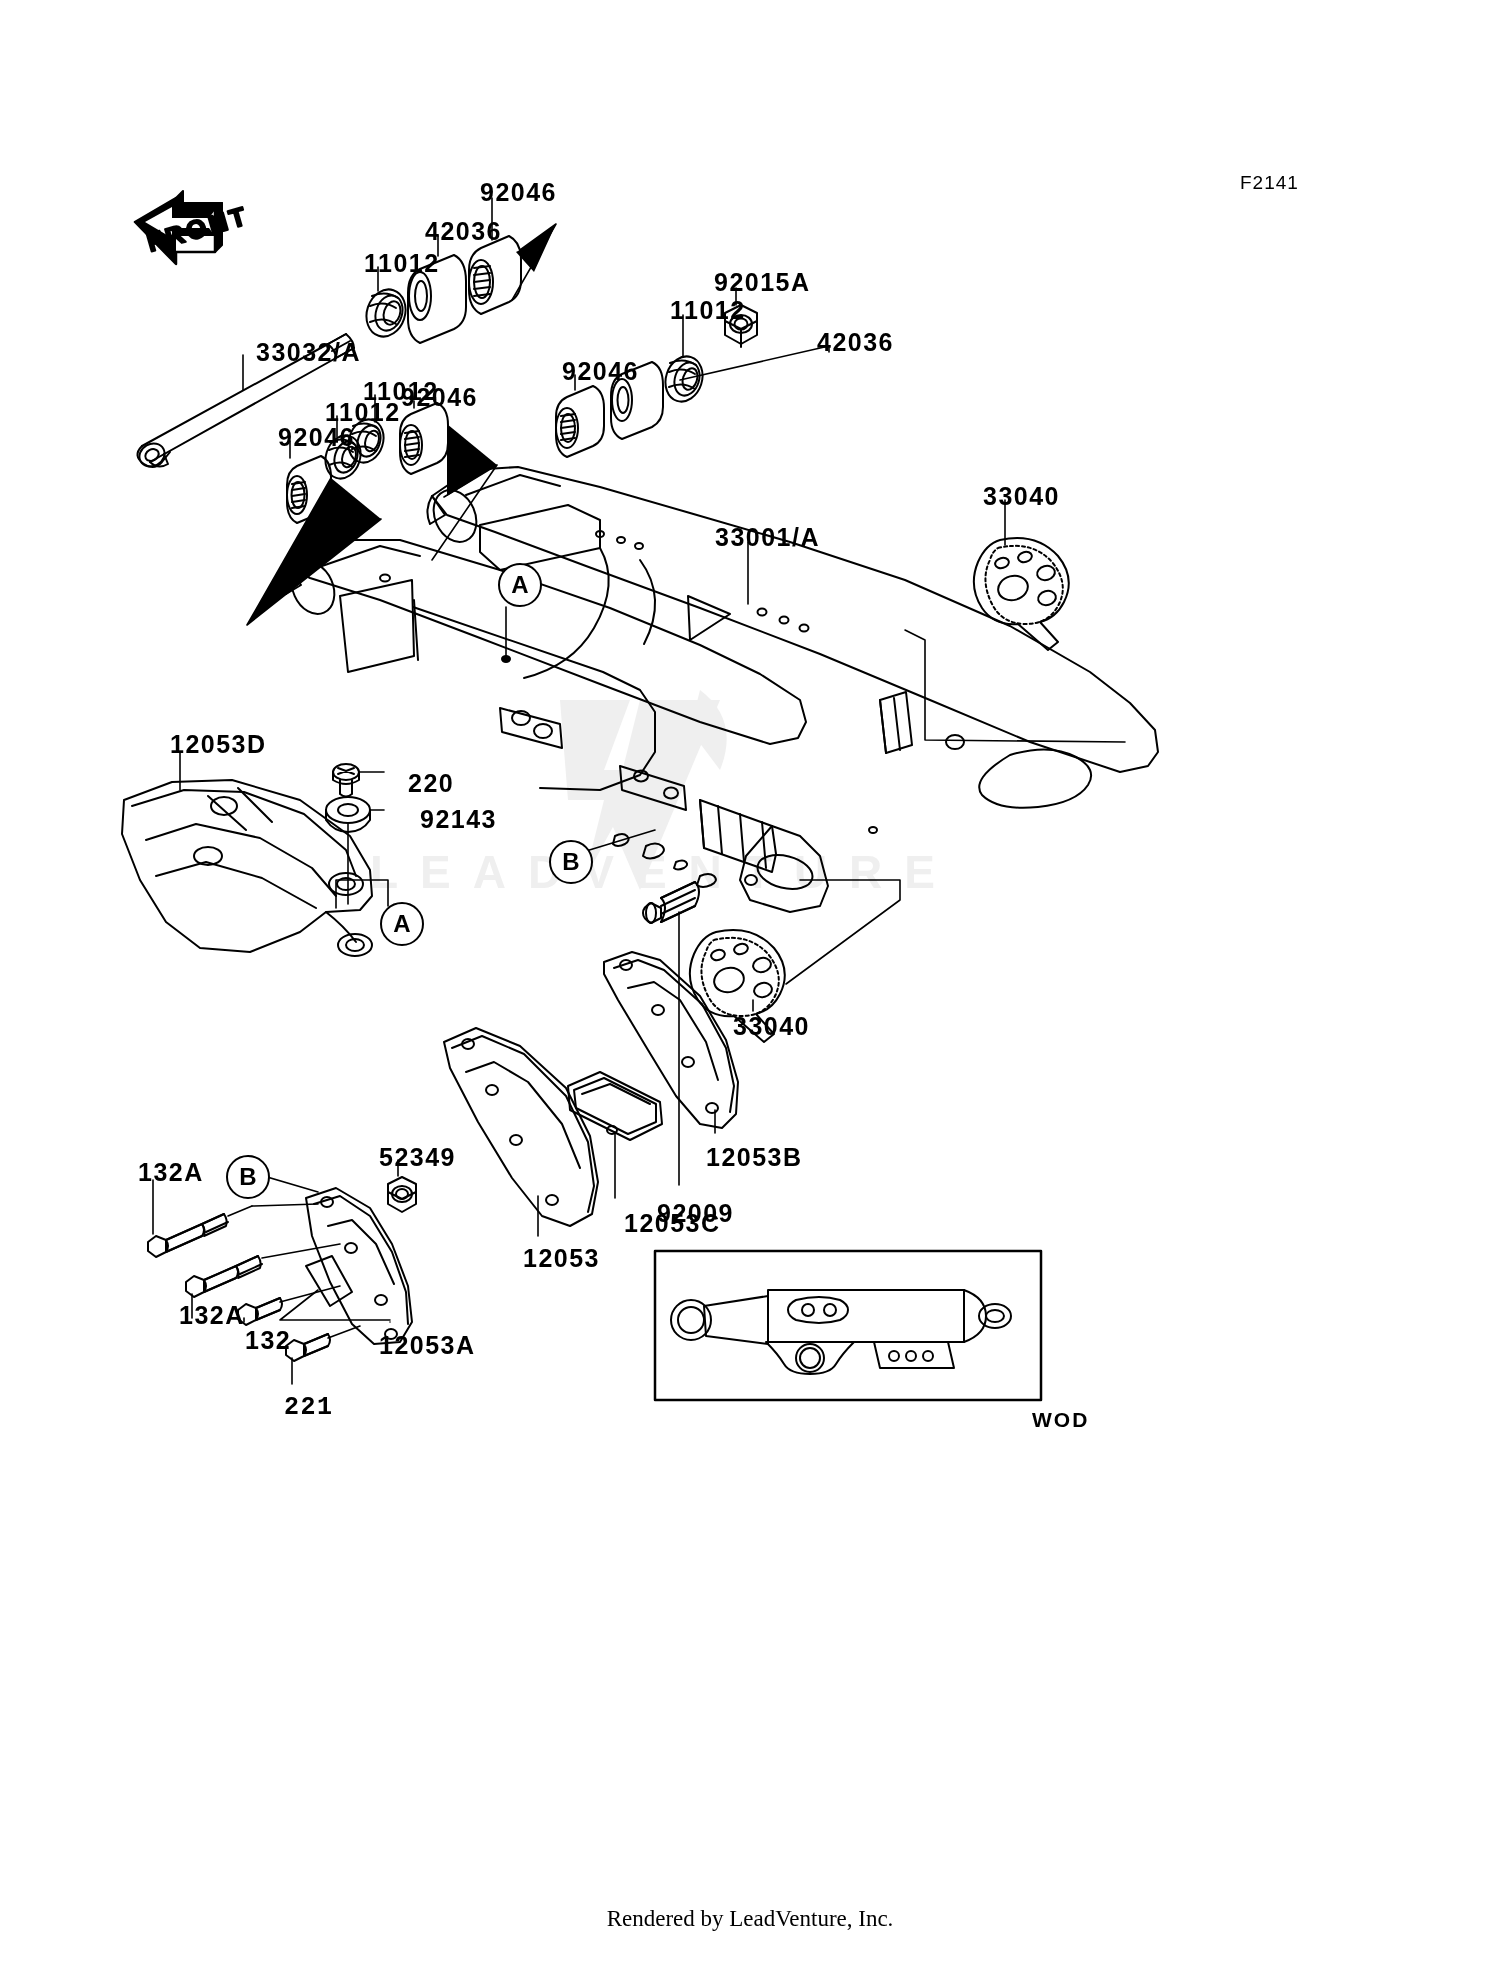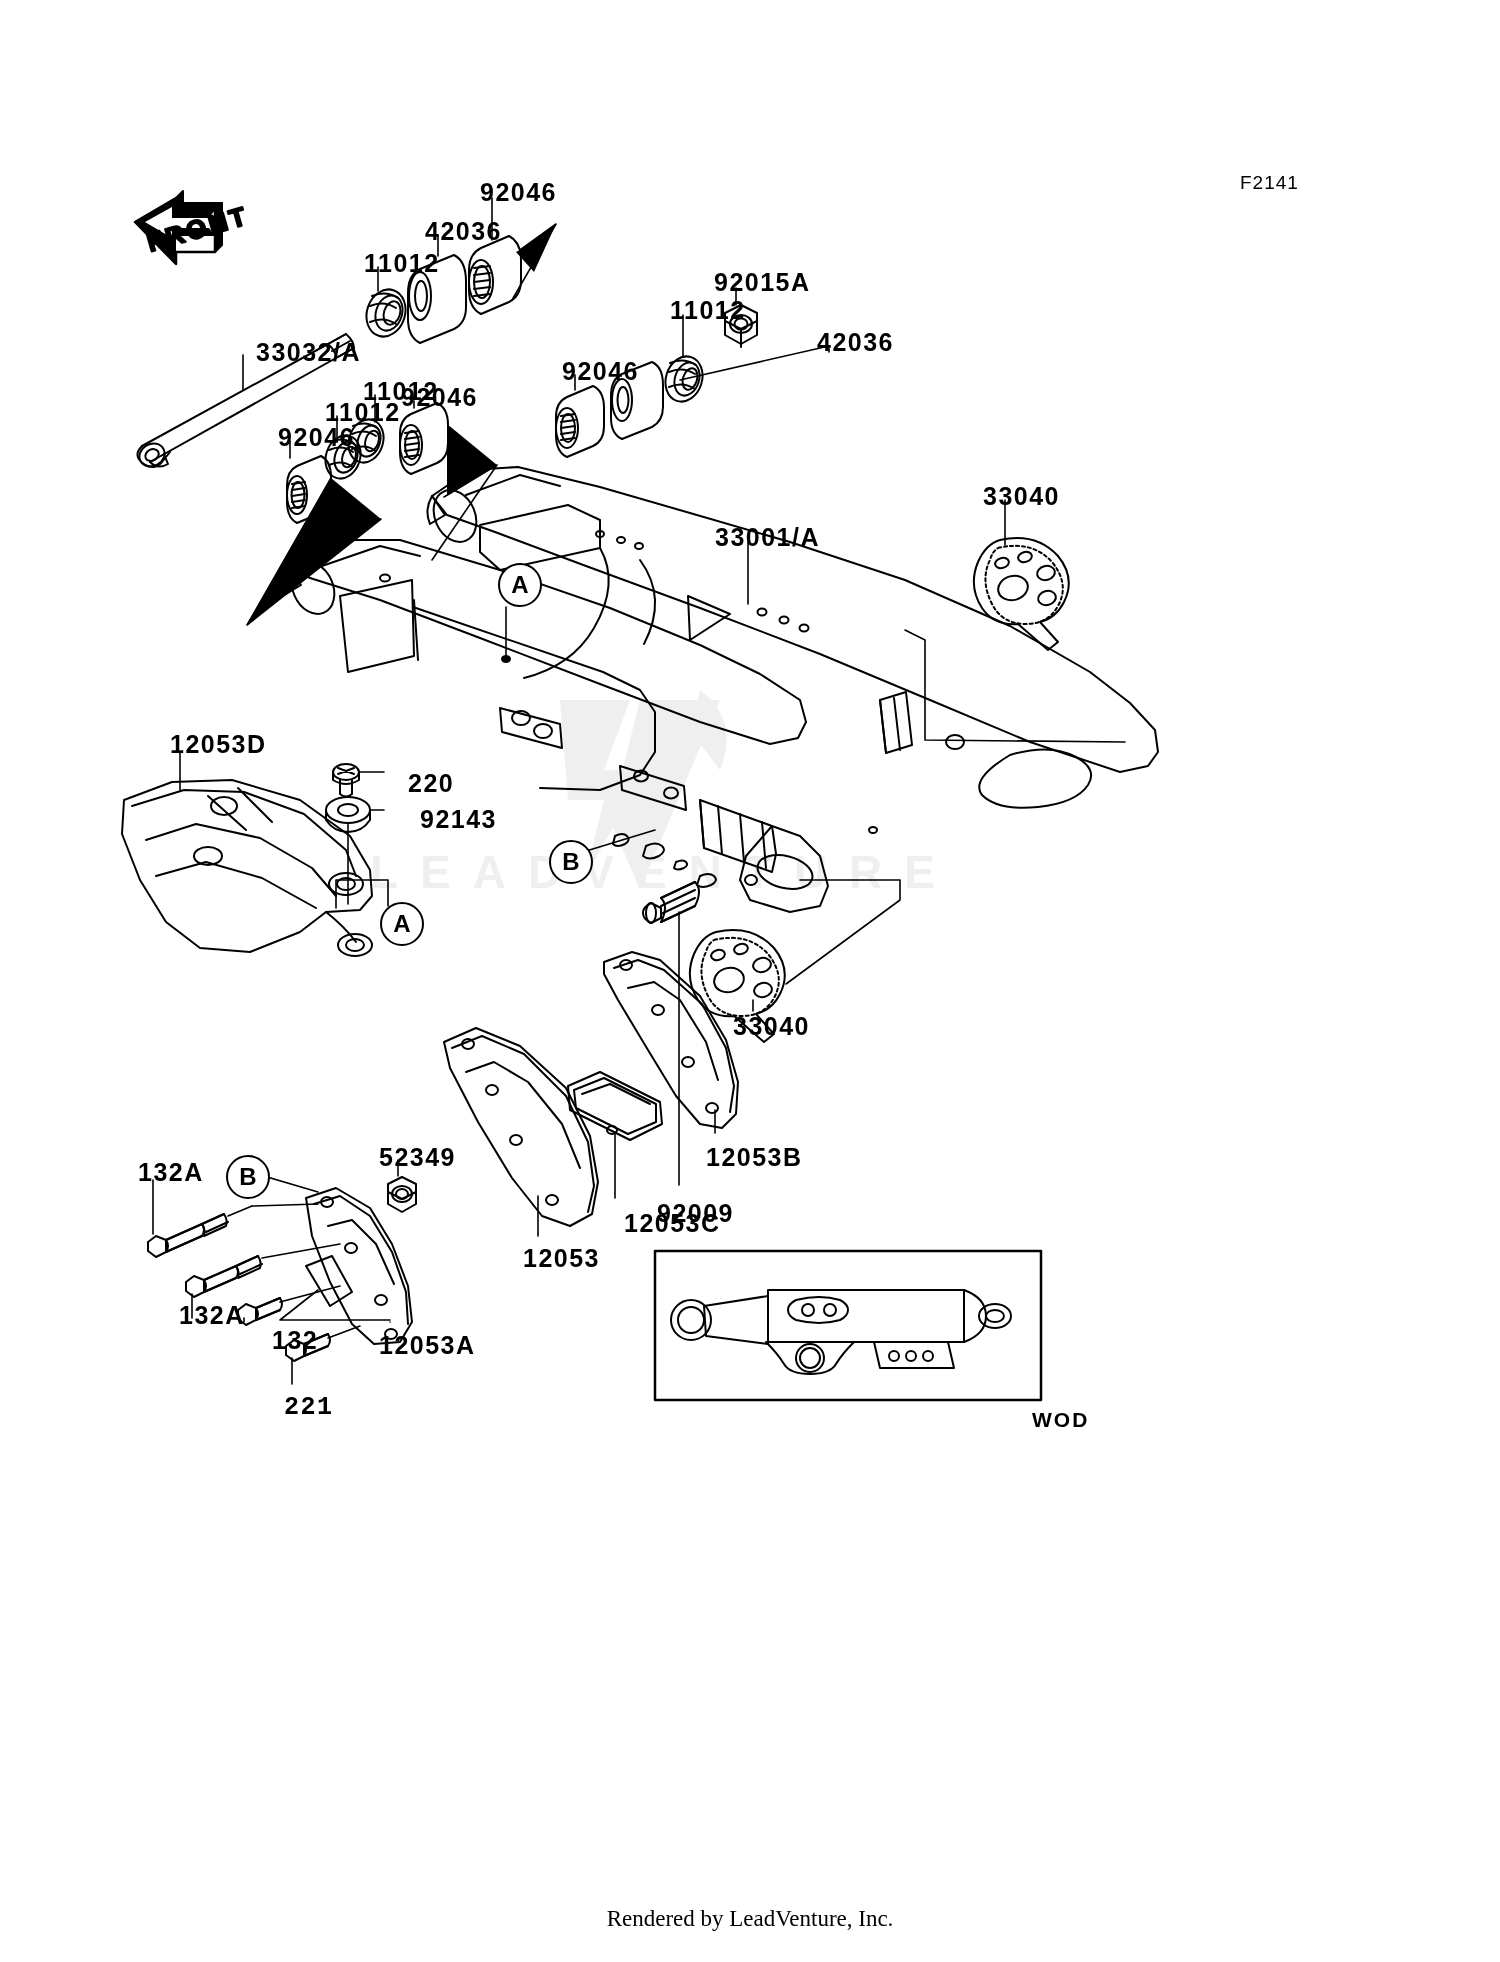--- a/index.html
+++ b/index.html
@@ -398,21 +398,21 @@
       <div class="lbl" style="left: 396px; top: 769px;">220</div>
       <div class="lbl" style="left: 396px; top: 805px; margin-left: 12px;">92143</div>
       <div class="lbl" style="left: 645px; top: 1199px;">92009</div>
       <div class="lbl" style="left: 721px; top: 1012px;">33040</div>
       <div class="lbl" style="left: 694px; top: 1143px;">12053B</div>
       <div class="lbl" style="left: 612px; top: 1209px;">12053C</div>
       <div class="lbl" style="left: 367px; top: 1143px;">52349</div>
       <div class="lbl" style="left: 511px; top: 1244px;">12053</div>
       <div class="lbl" style="left: 126px; top: 1158px;">132A</div>
       <div class="lbl" style="left: 167px; top: 1301px;">132A</div>
-      <div class="lbl" style="left: 233px; top: 1326px; margin-left: 27px;">132</div>
+      <div class="lbl" style="left: 233px; top: 1326px;">132</div>
       <div class="lbl" style="left: 367px; top: 1331px;">12053A</div>
       <div class="lbl" style="left: 272px; top: 1393px; font-family: Liberation Mono, monospace;">221</div>
       <div style="position: absolute; left: 486px; top: 563px; width: 40px; height: 40px; border: 2.5px solid rgb(0, 0, 0); border-radius: 50%; background: rgb(255, 255, 255); display: flex; align-items: center; justify-content: center; font-weight: bold; font-size: 24px; font-family: &quot;Liberation Sans&quot;, sans-serif;">A</div>
       <div style="position: absolute; left: 537px; top: 840px; width: 40px; height: 40px; border: 2.5px solid rgb(0, 0, 0); border-radius: 50%; background: rgb(255, 255, 255); display: flex; align-items: center; justify-content: center; font-weight: bold; font-size: 24px; font-family: &quot;Liberation Sans&quot;, sans-serif;">B</div>
       <div style="position: absolute; left: 368px; top: 902px; width: 40px; height: 40px; border: 2.5px solid rgb(0, 0, 0); border-radius: 50%; background: rgb(255, 255, 255); display: flex; align-items: center; justify-content: center; font-weight: bold; font-size: 24px; font-family: &quot;Liberation Sans&quot;, sans-serif;">A</div>
       <div style="position: absolute; left: 214px; top: 1155px; width: 40px; height: 40px; border: 2.5px solid rgb(0, 0, 0); border-radius: 50%; background: rgb(255, 255, 255); display: flex; align-items: center; justify-content: center; font-weight: bold; font-size: 24px; font-family: &quot;Liberation Sans&quot;, sans-serif;">B</div>
     </div>
 
   <div class="lbl" style="left:1240px;top:172px;font-weight:normal;font-size:19px;letter-spacing:1px;">F2141</div>
 

